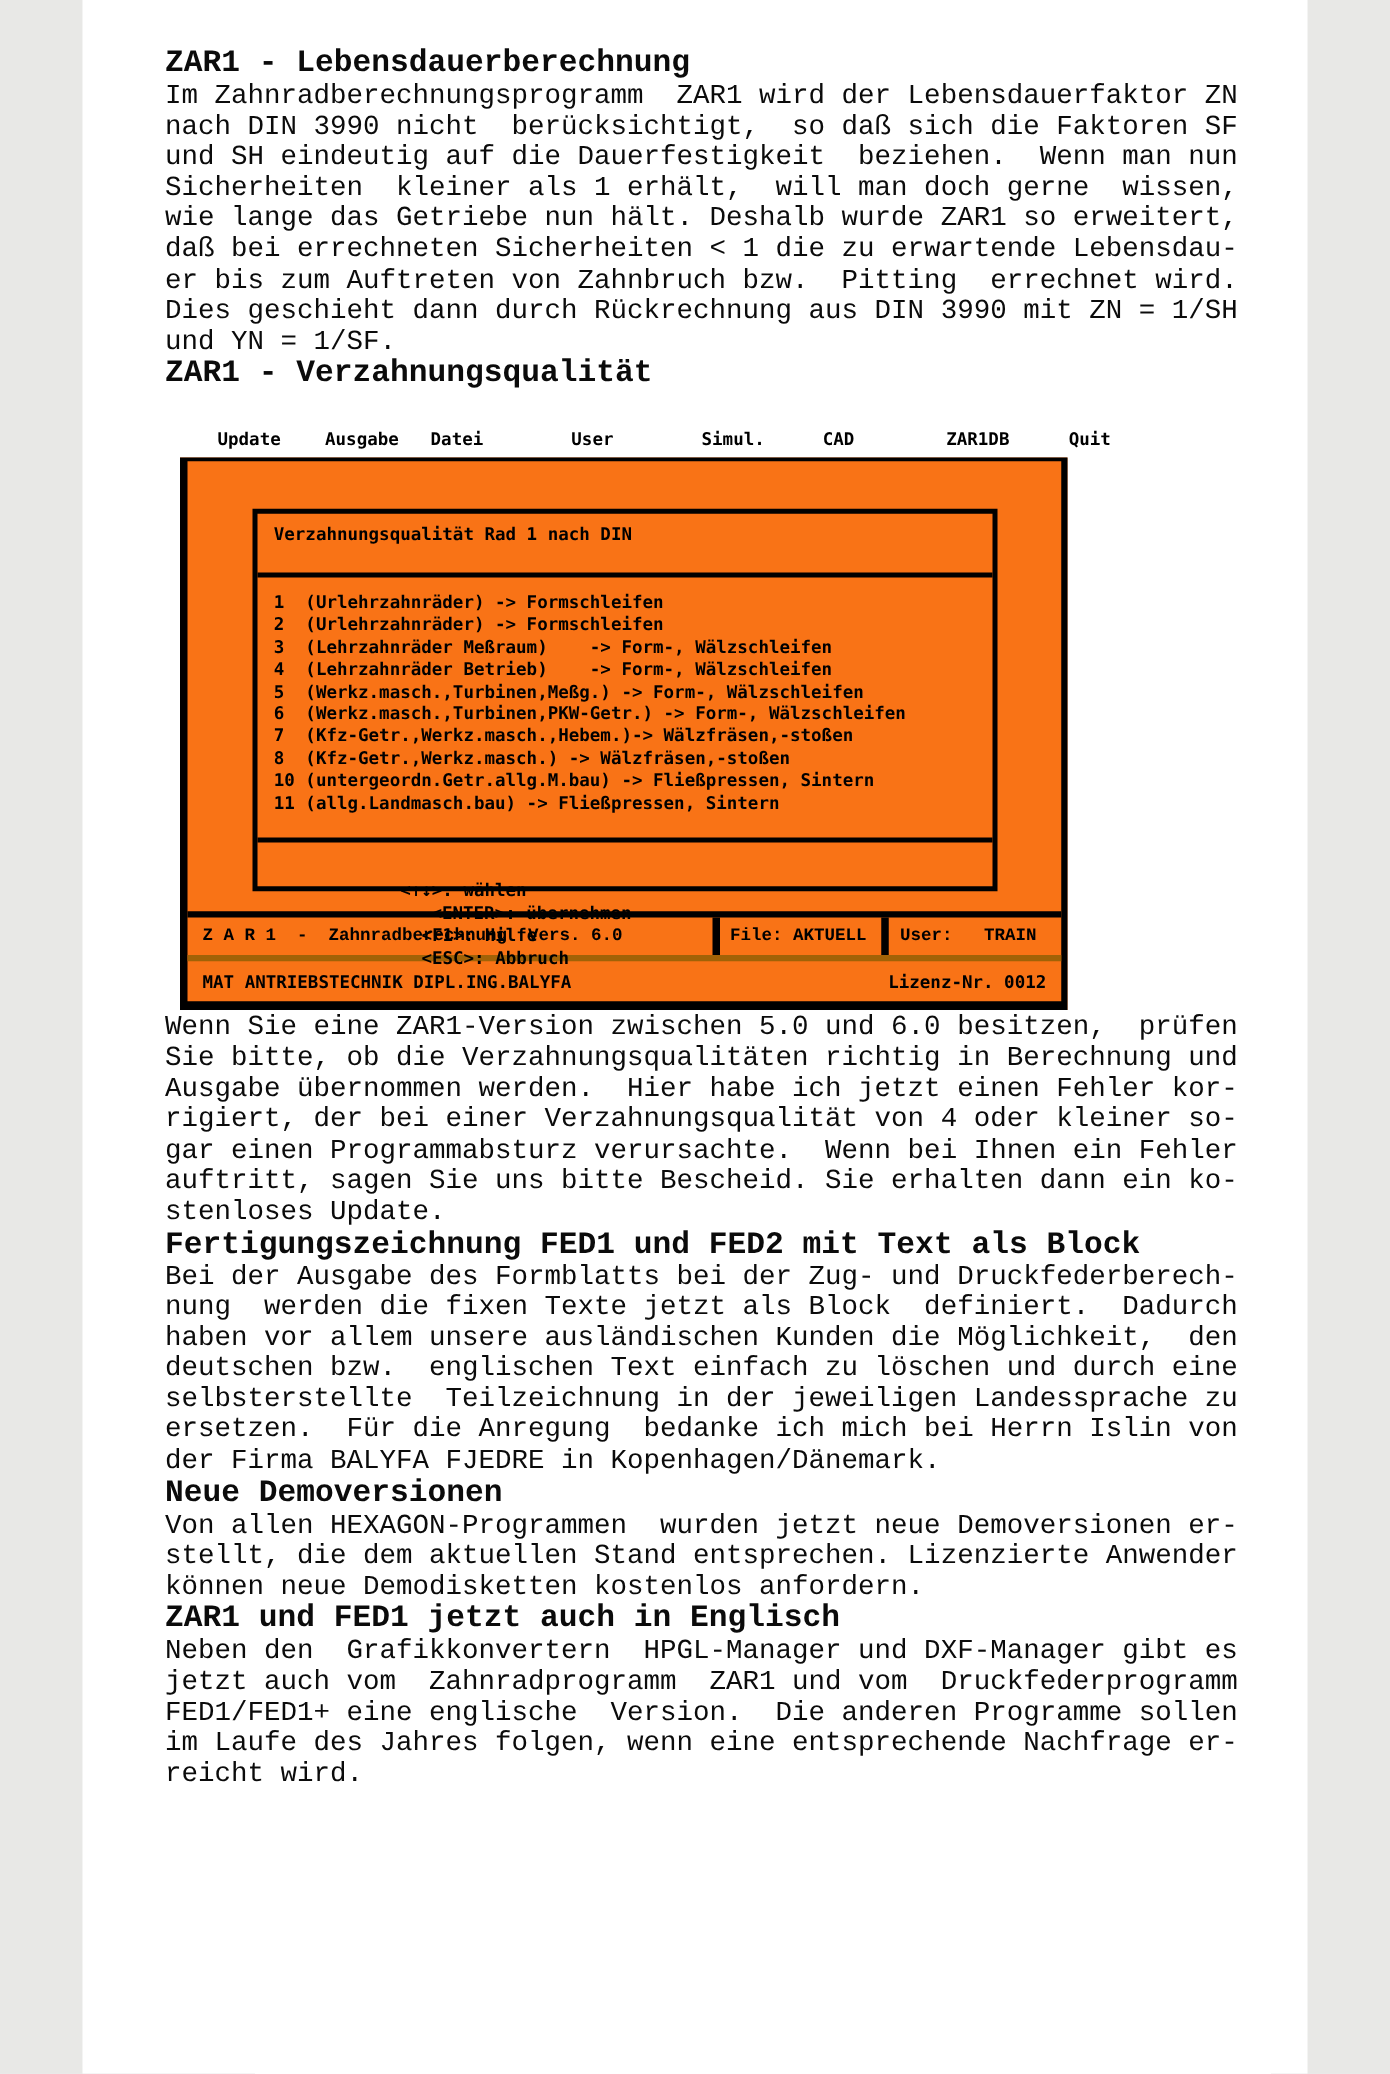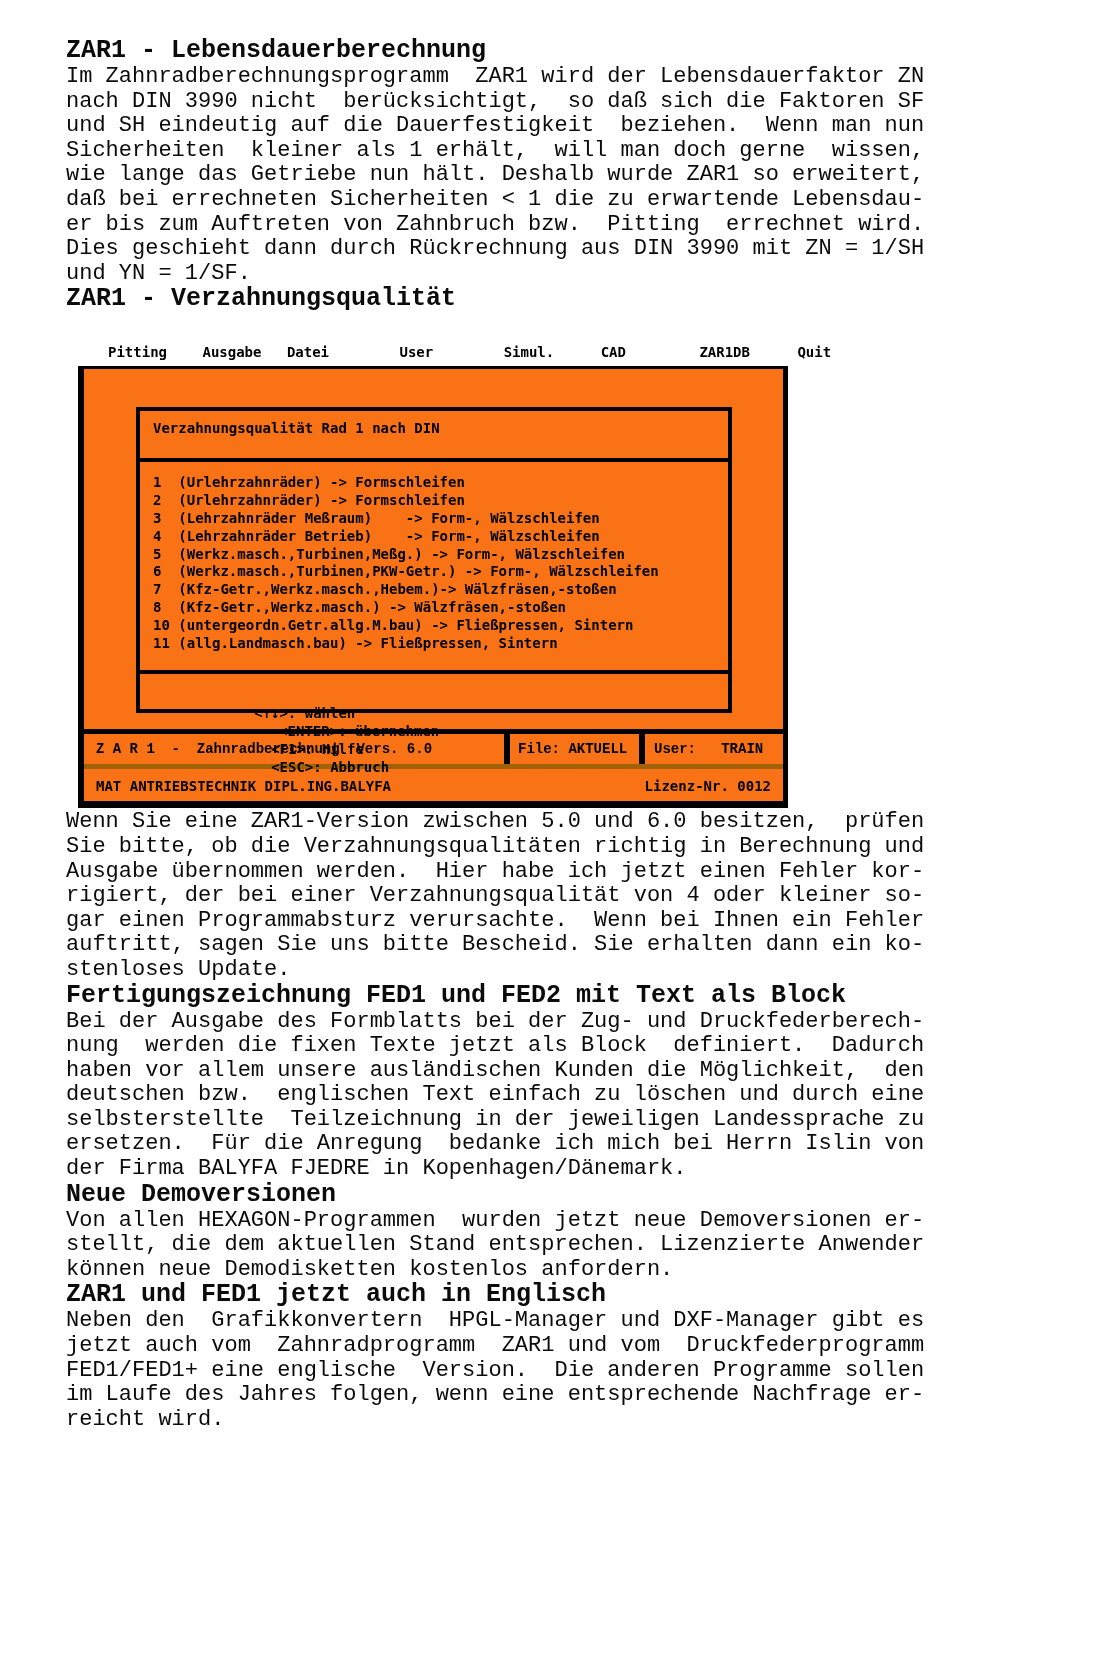--- a/index.html
+++ b/index.html
@@ -1,18 +1,18 @@
 <!DOCTYPE html>
 <html><head>
 <meta charset="utf-8">
 <style>
   html,body{margin:0;padding:0;background:#e8e8e6;}
   .page{
     position:relative;
-    width:1112px;height:1659px;
+    width:980px;height:1659px;
     margin:0 auto;
     background:#ffffff;
     color:#0b0b0b;
     box-sizing:border-box;
     padding:38px 46px 0 66px;
     font-family:"Liberation Mono", monospace;
     overflow:hidden;
   }
   
   .article h2{
@@ -128,21 +128,21 @@
 wie lange das Getriebe nun hält. Deshalb wurde ZAR1 so erweitert,
 daß bei errechneten Sicherheiten &lt; 1 die zu erwartende Lebensdau-
 er bis zum Auftreten von Zahnbruch bzw.  Pitting  errechnet wird.
 Dies geschieht dann durch Rückrechnung aus DIN 3990 mit ZN = 1/SH
 und YN = 1/SF.</p>
 
     <h2 class="mt-s2">ZAR1 - Verzahnungsqualität</h2>
 
     <div class="shot">
       <div class="shot-menu">
-        <span>Pitting</span>
+        <span>Update</span>
         <span>Ausgabe</span>
         <span>Datei</span>
         <span>User</span>
         <span>Simul.</span>
         <span>CAD</span>
         <span>ZAR1DB</span>
         <span>Quit</span>
       </div>
 
       <div class="window">

